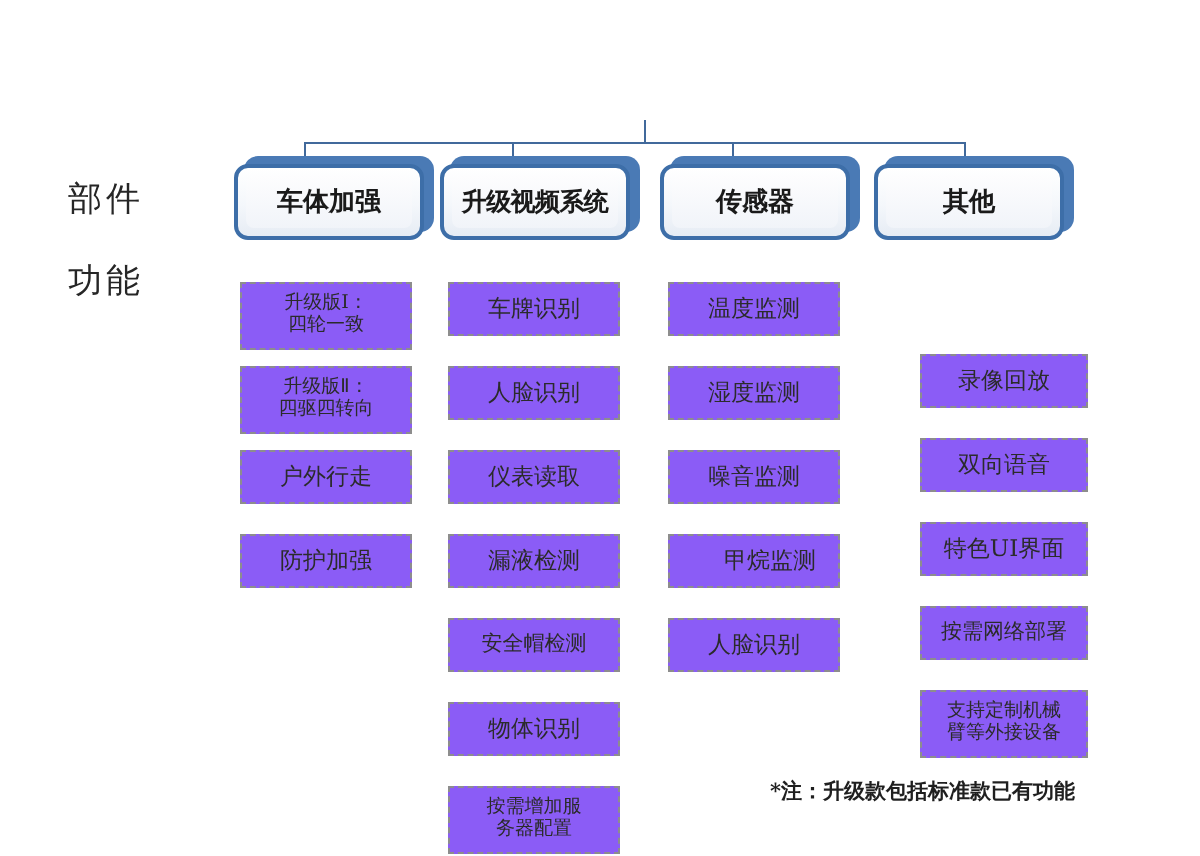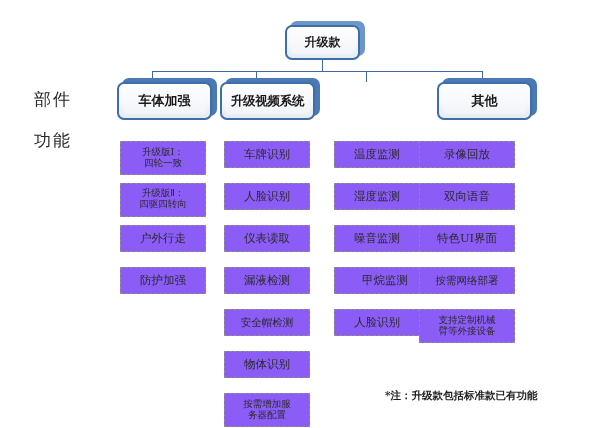--- a/index.html
+++ b/index.html
@@ -87,21 +87,21 @@
     text-align:center;
     font-family:"DejaVu Serif","Liberation Serif",serif;
     color:#2b2b2b;
     line-height:1.15;
   }
   .leaf .lt{display:block;padding:0 2px;white-space:pre-line;}
 
   .col0 .leaf{left:120px;width:86px;}
   .col1 .leaf{left:224px;width:86px;}
   .col2 .leaf{left:334px;width:86px;}
-  .col3 .leaf{left:419px;width:96px;}
+  .col3 .leaf{left:460px;width:84px;margin-top:36px;}
 
   .s1{font-size:11.5px;}
   .s2{font-size:9.5px;}
   .s3{font-size:10.5px;}
 
   
   #footnote{
     position:absolute;
     left:385px;top:389px;
     font-family:"DejaVu Serif","Liberation Serif",serif;
@@ -119,42 +119,42 @@
   <div class="row-label" id="label-parts">部件</div>
   <div class="row-label" id="label-funcs">功能</div>
 
   <div class="conn conn-v" style="left:322px;top:60px;height:12px;"></div>
   <div class="conn conn-h" style="left:152px;top:71px;width:331px;"></div>
   <div class="conn conn-v" style="left:152px;top:71px;height:11px;"></div>
   <div class="conn conn-v" style="left:256px;top:71px;height:11px;"></div>
   <div class="conn conn-v" style="left:366px;top:71px;height:11px;"></div>
   <div class="conn conn-v" style="left:482px;top:71px;height:11px;"></div>
 
-  <div class="node" id="node-root">
-    <div class="plate"></div>
-    <div class="face">
-      <div class="face-inner">
-        <span class="txt">升级款</span>
-      </div>
-    </div>
-  </div>
 
   <div class="node node-l2" id="node-c0">
     <div class="plate"></div>
     <div class="face">
       <div class="face-inner">
         <span class="txt">车体加强</span>
       </div>
     </div>
   </div>
   <div class="node node-l2" id="node-c1">
     <div class="plate"></div>
     <div class="face">
       <div class="face-inner">
         <span class="txt">升级视频系统</span>
+      </div>
+    </div>
+  </div>
+  <div class="node node-l2" id="node-c2">
+    <div class="plate"></div>
+    <div class="face">
+      <div class="face-inner">
+        <span class="txt">传感器</span>
       </div>
     </div>
   </div>
   <div class="node node-l2" id="node-c3">
     <div class="plate"></div>
     <div class="face">
       <div class="face-inner">
         <span class="txt">其他</span>
       </div>
     </div>

